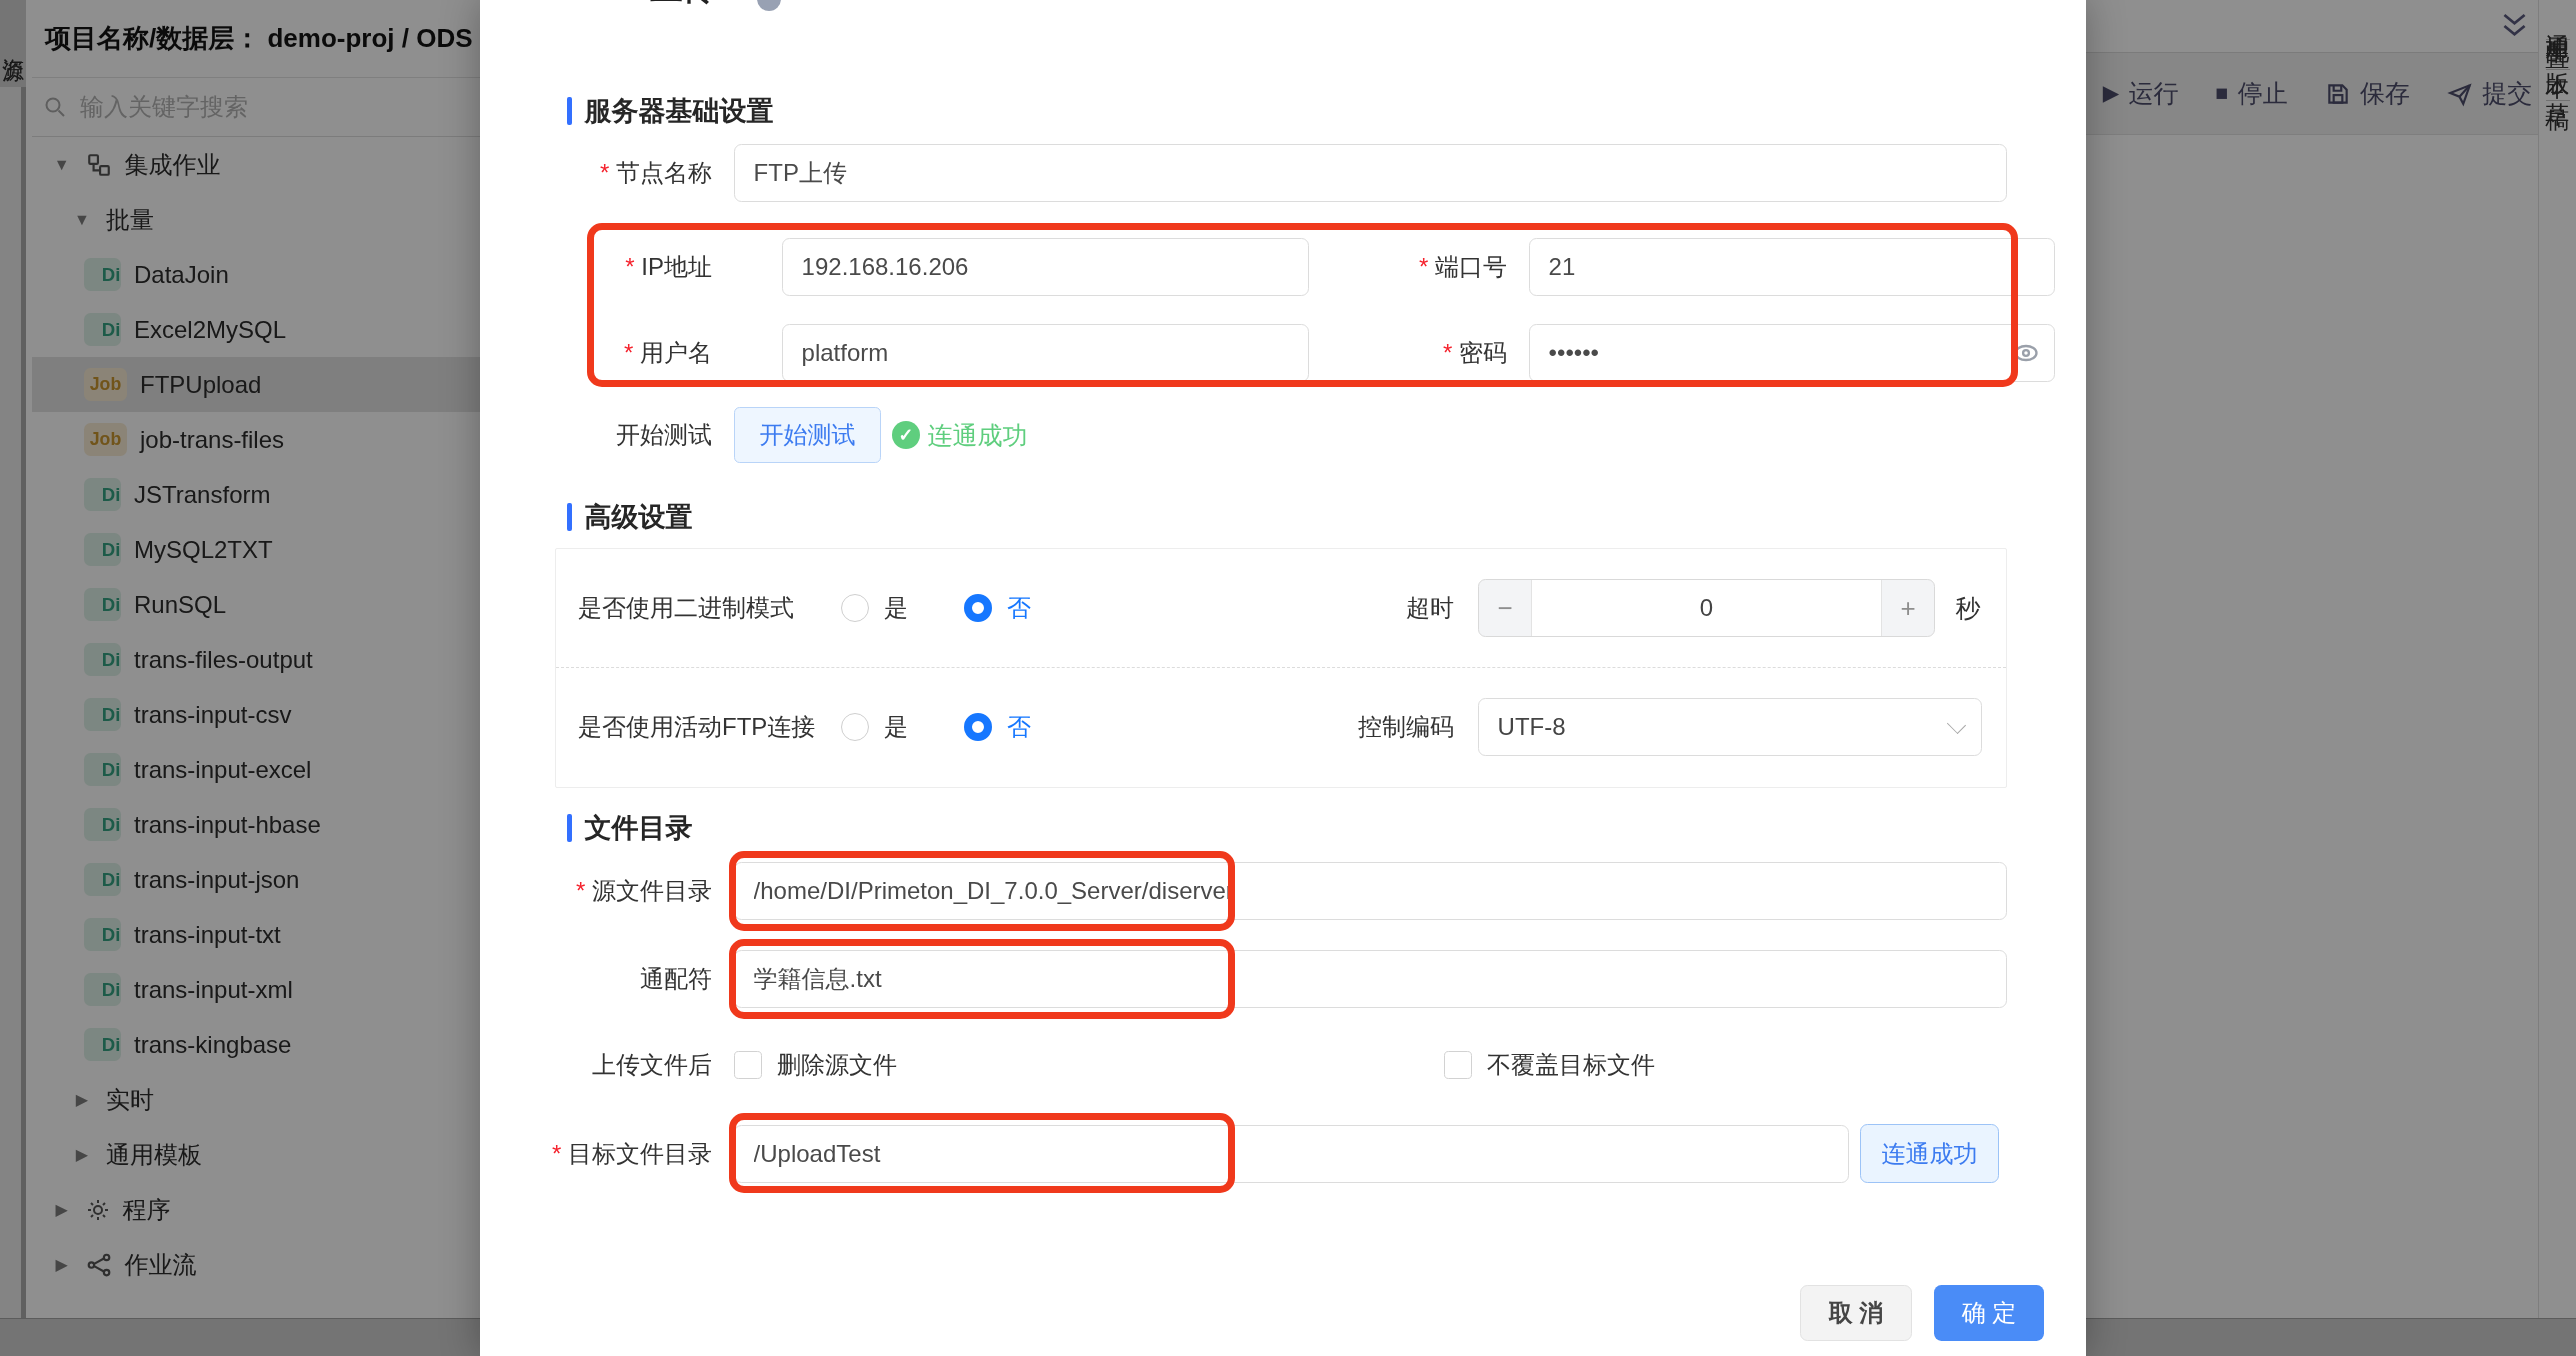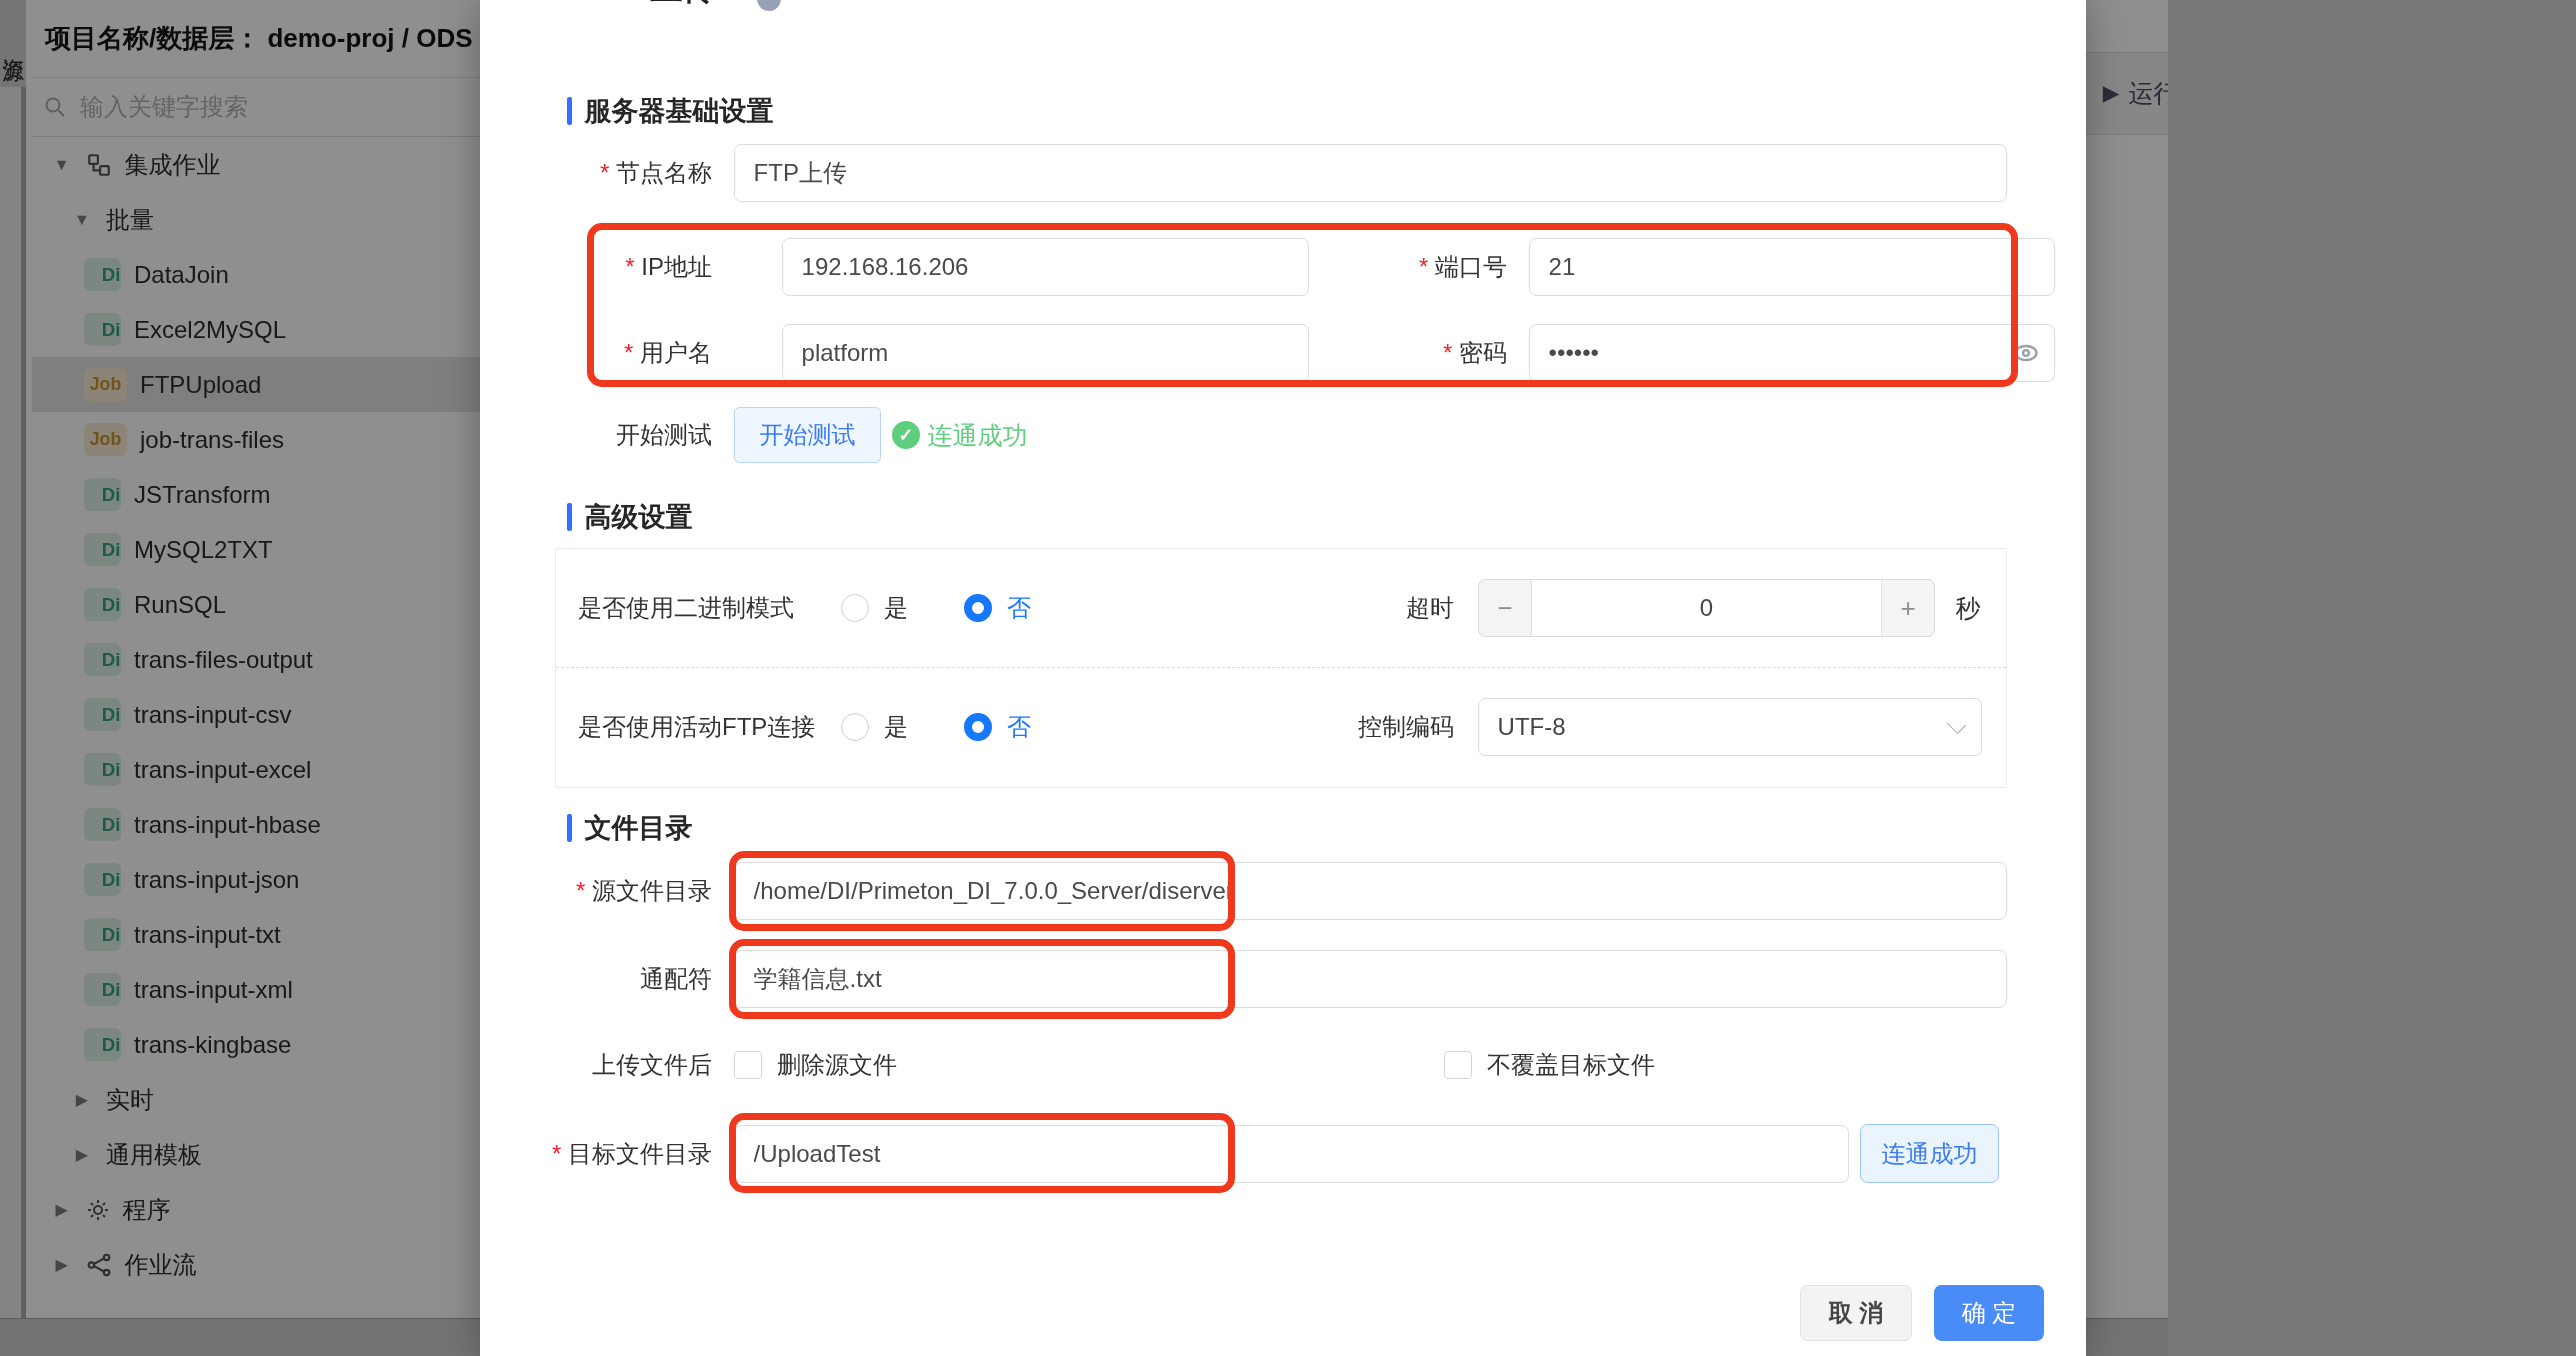--- a/index.html
+++ b/index.html
@@ -1,18 +1,18 @@
 <!DOCTYPE html>
 <html style="font-size:15px"><head>
 <meta charset="utf-8">
 <style>
   * { box-sizing: border-box; }
   html,body { margin:0; padding:0; background:#777; }
   .stage {
-    position:relative; width:2168px; height:1357px; overflow:hidden;
+    position:relative; width:2576px; height:1357px; overflow:hidden;
     font-family:"Liberation Sans", sans-serif; background:#fff; color:#333;
   }
 
   
   .left-strip { position:absolute; left:0; top:0; width:26px; height:100%;
     background:#ececec; border-right:5.6px solid #ababab; z-index:1; }
   .left-tab { width:26px; height:87px; background:#d0d0d0; color:#2e2e2e;
     writing-mode:vertical-lr; text-orientation:upright;
     display:flex; align-items:center; justify-content:center;
     font-size:22px; letter-spacing:2.8px; }

